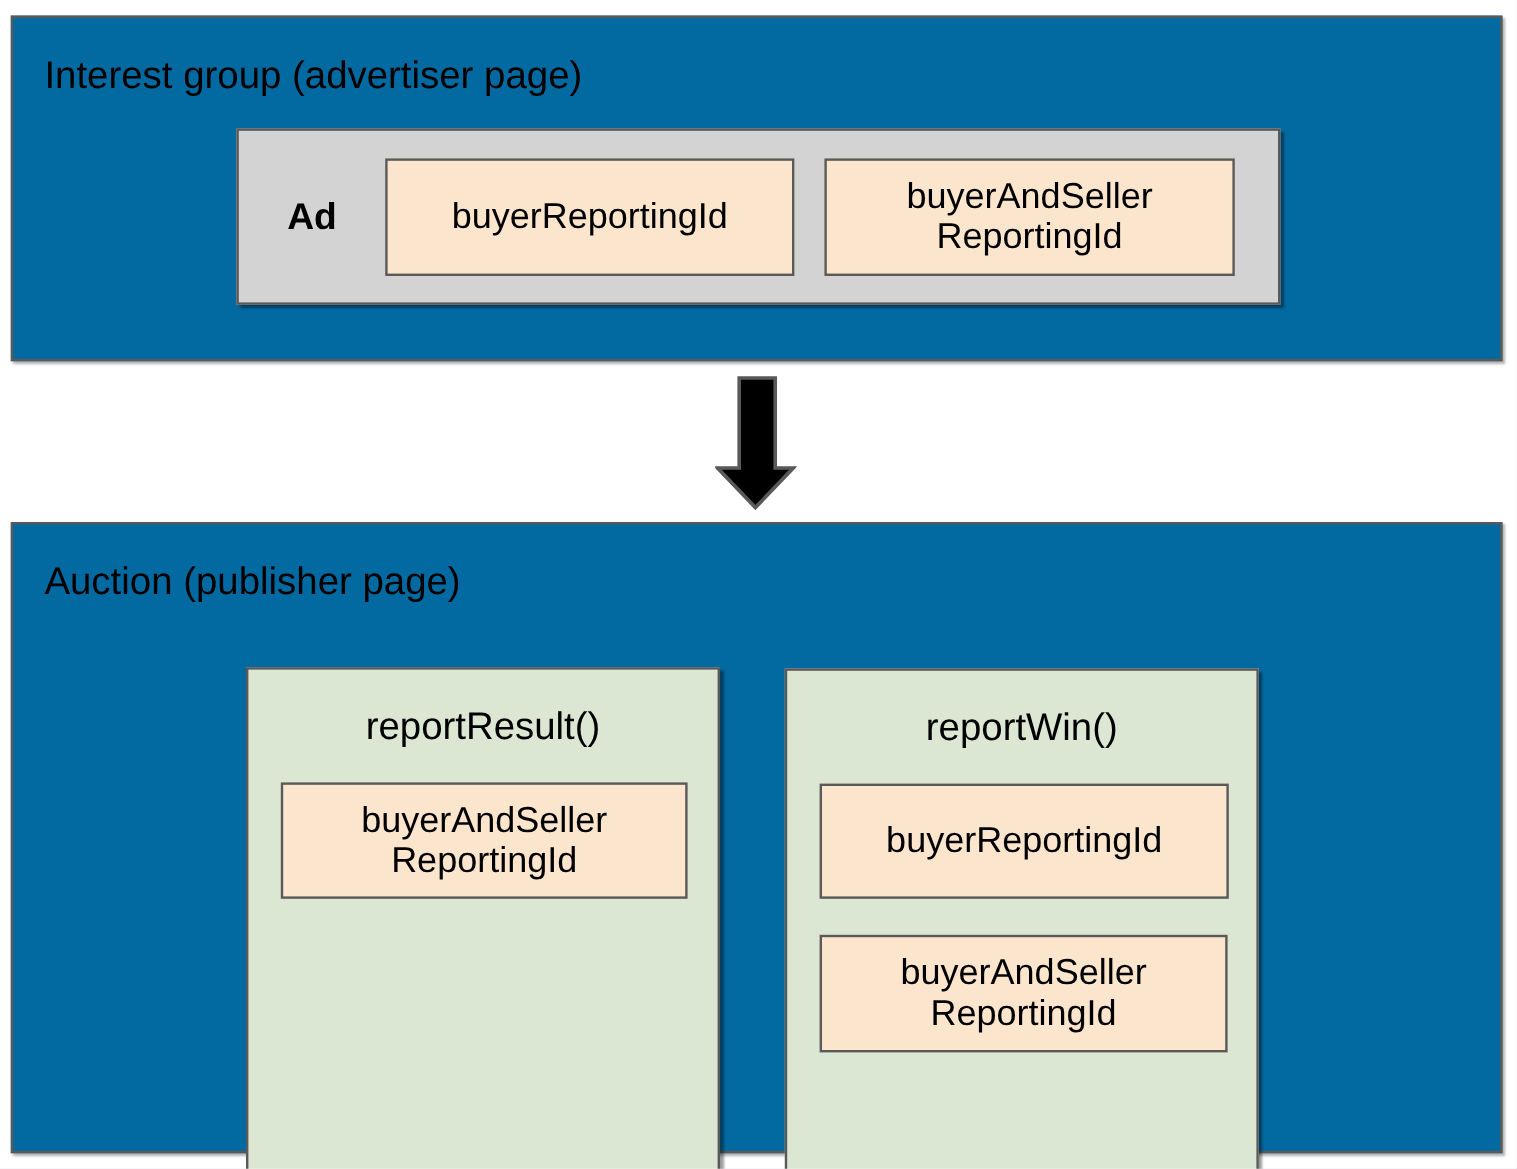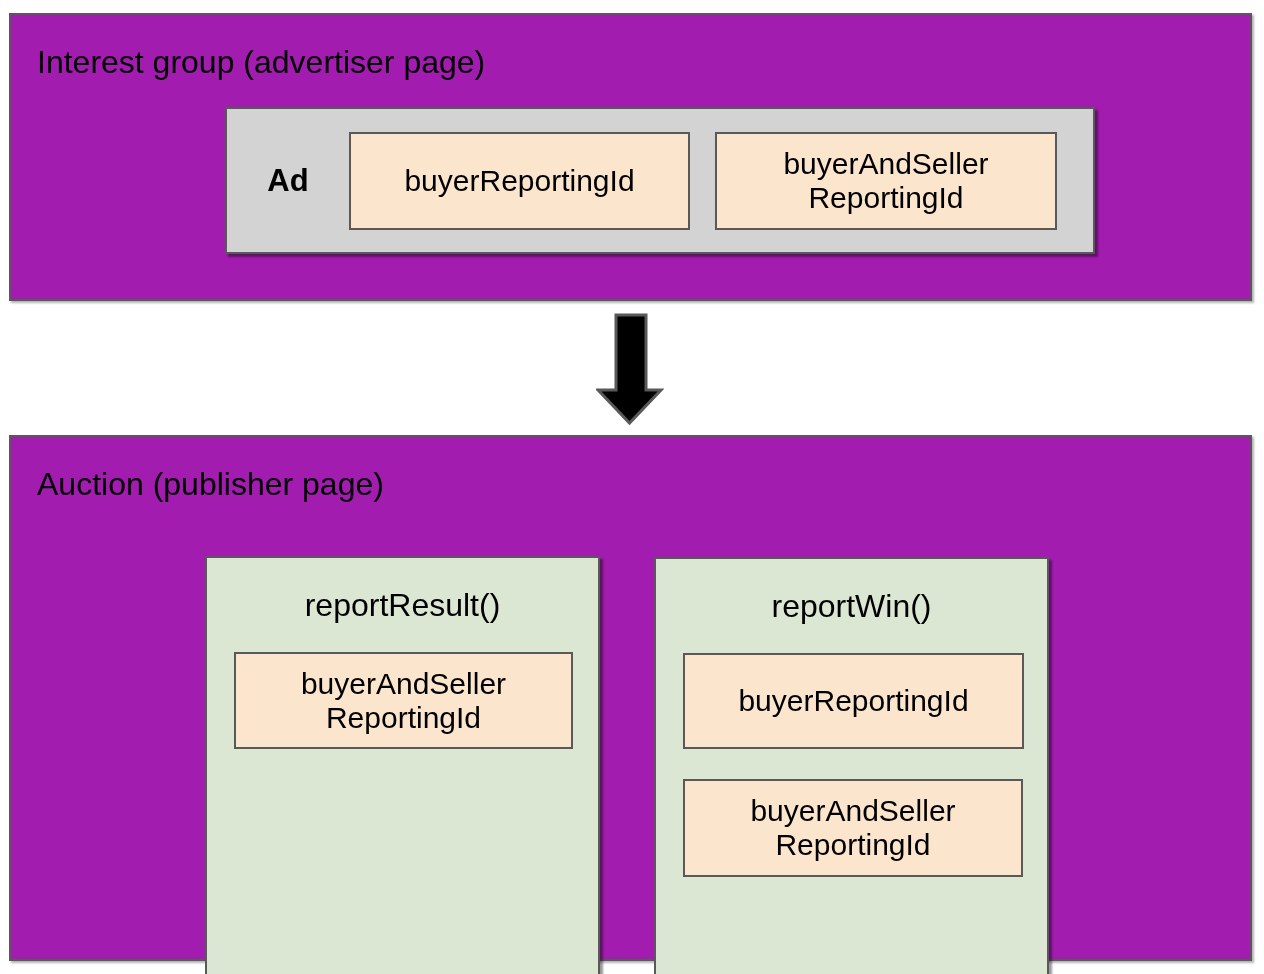--- a/index.html
+++ b/index.html
@@ -10,21 +10,21 @@
   }
   .canvas {
     position: relative;
     width: 1264px;
     height: 974px;
     background: #ffffff;
     overflow: hidden;
   }
   .outer-box {
     position: absolute;
-    background: #a21caf;
+    background: #0369a1;
     border: 2px solid #595959;
     box-shadow: 2px 2px 2px rgba(0,0,0,0.30);
   }
   .outer-box.top    { left: 9px;  top: 13px;  width: 1243px; height: 288px; }
   .outer-box.bottom { left: 9px;  top: 435px; width: 1243px; height: 526px; padding-left: 27px; }
   .section-title {
     position: absolute;
     left: 26px;
     top: 28px;
     font-size: 32px;
@@ -36,21 +36,20 @@
     position: absolute;
     left: 186px;
     top: 92px;
     width: 870px;
     height: 147px;
     background: #d3d3d3;
     border: 2px solid #595959;
     box-shadow: 3px 3px 2px rgba(0,0,0,0.40);
     display: flex;
     align-items: center;
-    margin-left: 28px;
   }
   .ad-label {
     width: 122px;
     text-align: center;
     font-weight: 700;
     font-size: 31px;
     flex: none;
   }
   .chip {
     background: #fbe5cd;

